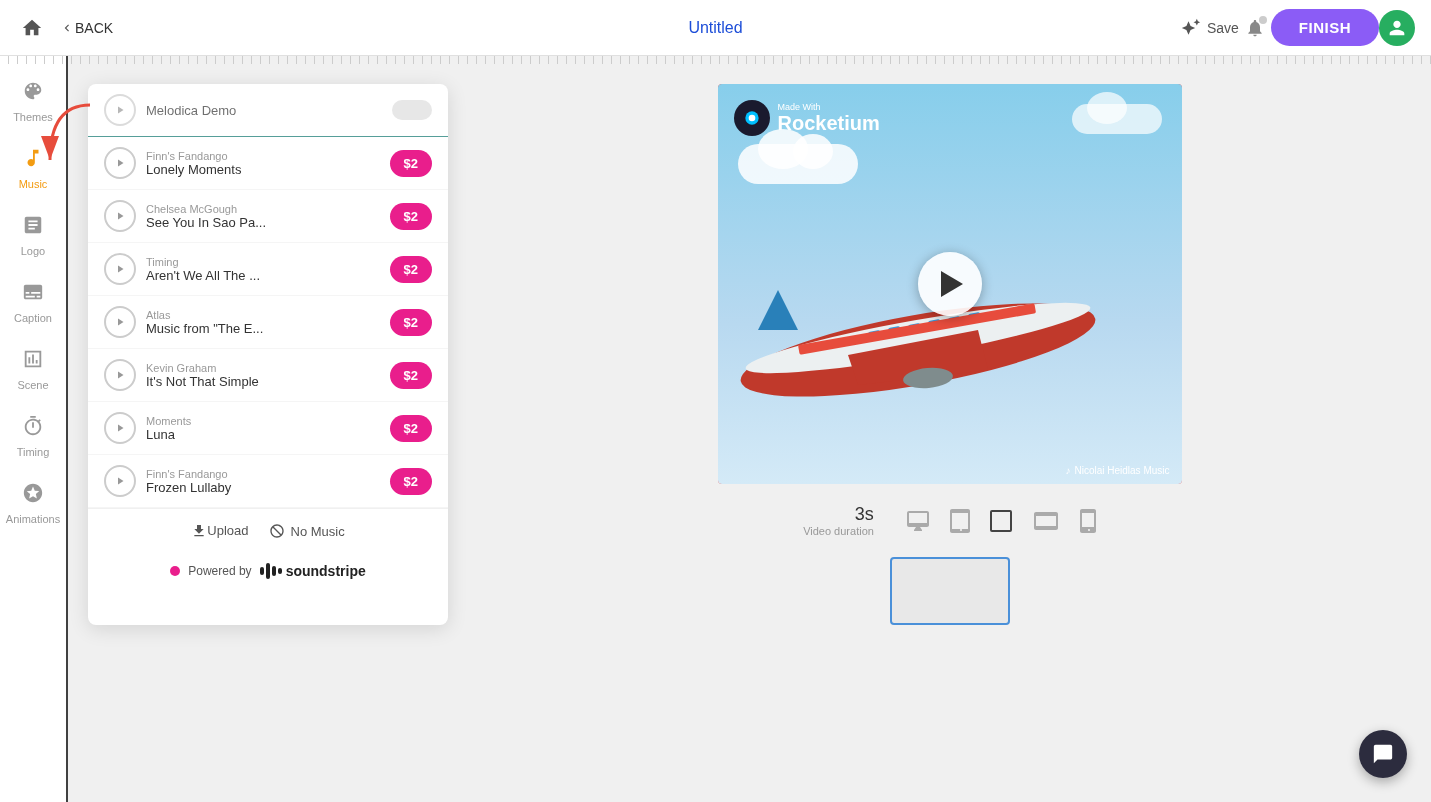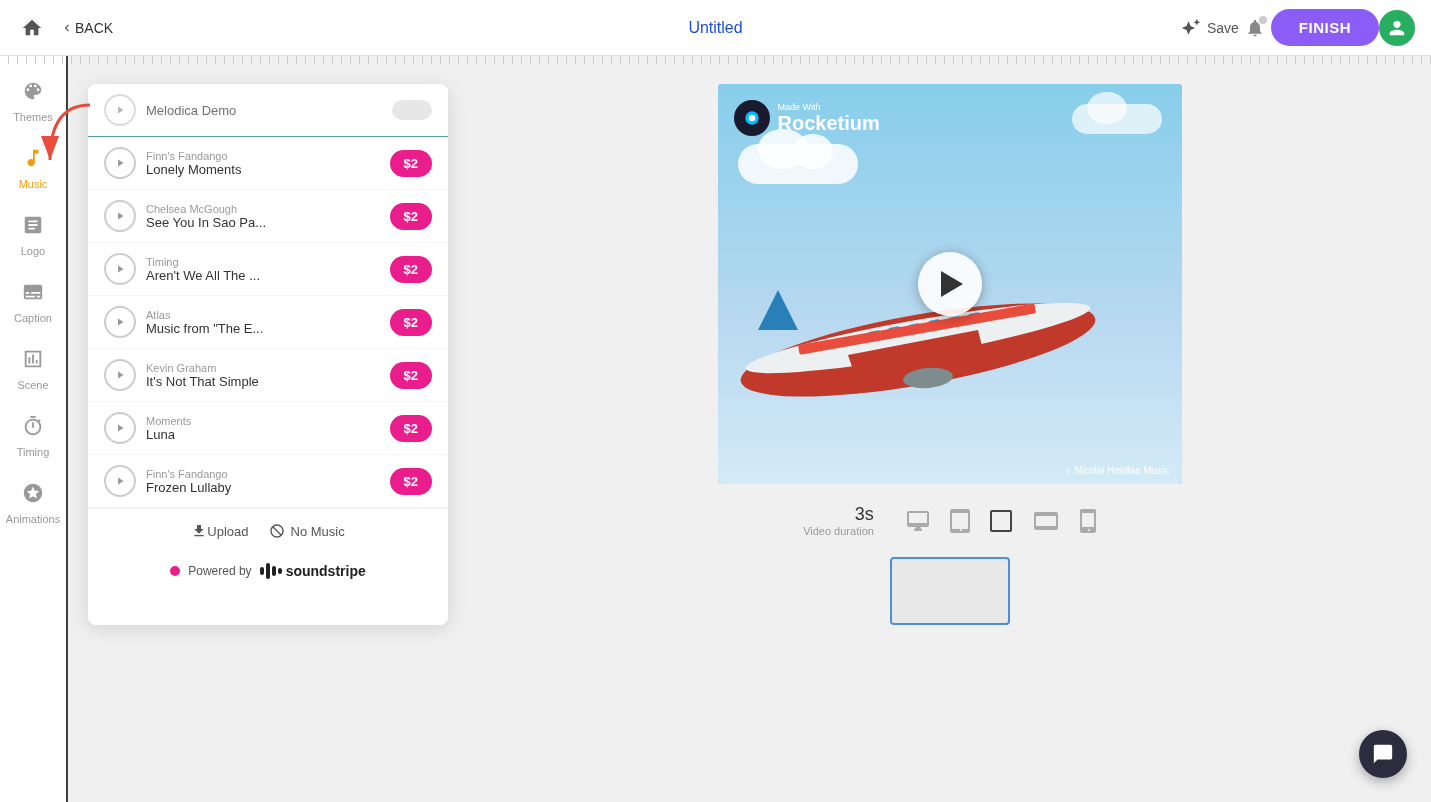--- a/index.html
+++ b/index.html
@@ -82,21 +82,21 @@
     .track-price {
       background: #e91e8c; color: #fff; border: none; border-radius: 20px;
       padding: 6px 14px; font-size: 13px; font-weight: 600; cursor: pointer;
       flex-shrink: 0;
     }
 
     .panel-footer {
       padding: 14px 16px; display: flex; align-items: center; justify-content: center;
       gap: 20px; border-top: 1px solid #f0f0f0;
     }
-    .upload-btn { display: flex; align-items: center; gap: 0; cursor: pointer; color: #555; font-size: 13px; }
+    .upload-btn { display: flex; align-items: flex-start; gap: 0; cursor: pointer; color: #555; font-size: 13px; }
     .no-music-btn { display: flex; align-items: center; gap: 6px; cursor: pointer; color: #555; font-size: 13px; }
 
     .powered-by {
       padding: 10px 16px 16px; display: flex; align-items: center; justify-content: center;
       gap: 8px; font-size: 12px; color: #555;
     }
     .soundstripe-logo { display: flex; align-items: center; gap: 4px; }
     .ss-dot { width: 10px; height: 10px; background: #e91e8c; border-radius: 50%; }
 
     

